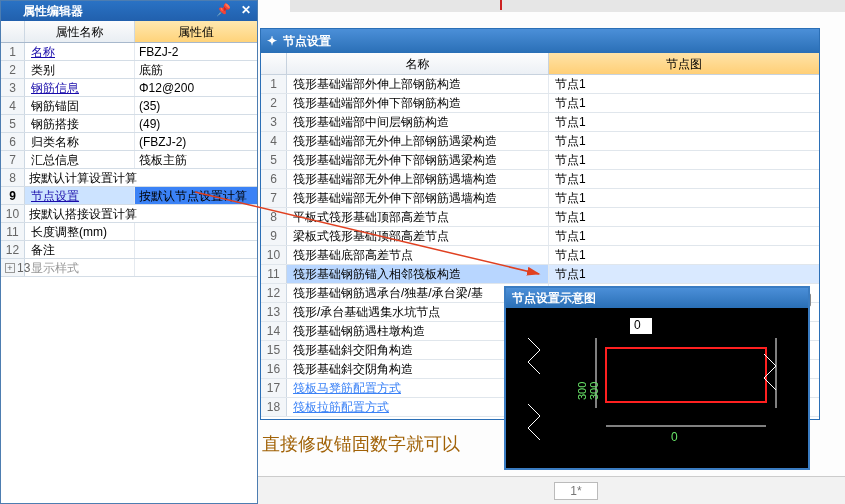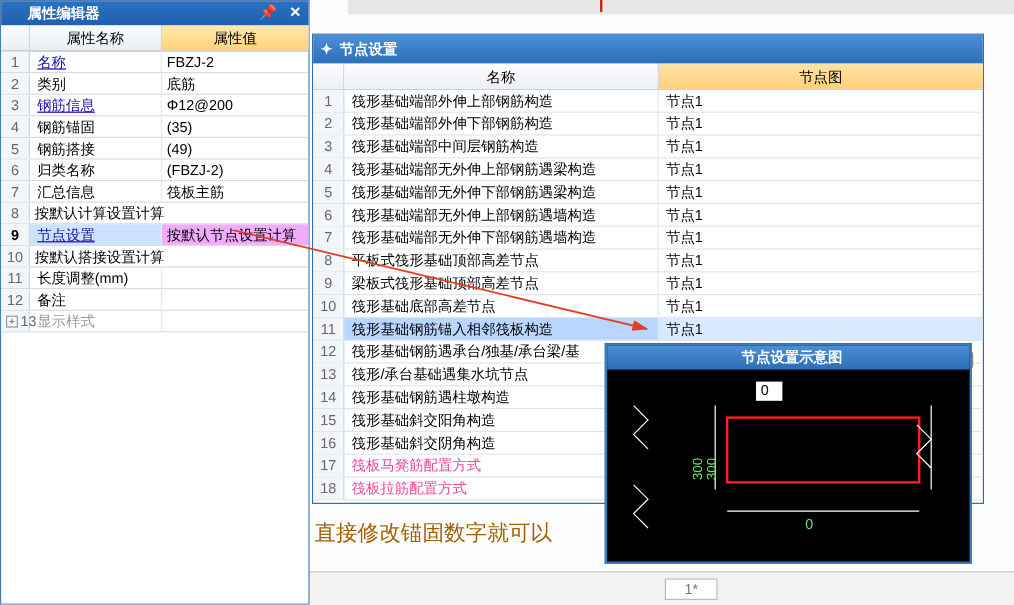--- a/index.html
+++ b/index.html
@@ -20,46 +20,46 @@
   .prop-cols .h0 { width: 24px; border-right: 1px solid #cdd8e3; }
   .prop-cols .h1 { width: 110px; text-align: center; line-height: 22px; border-right: 1px solid #cdd8e3; }
   .prop-cols .h2 { flex: 1; text-align: center; line-height: 22px; background: linear-gradient(#ffe8b0,#ffd37a); }
   .prop-body { }
   .prop-row { display: flex; height: 18px; border-bottom: 1px solid #d4dde6; }
   .prop-row .c0 { width: 24px; text-align: center; color: #666; border-right: 1px solid #cdd8e3; background: #f3f6f9; line-height: 18px; }
   .prop-row .c1 { width: 110px; padding-left: 6px; border-right: 1px solid #e4e9ef; line-height: 18px; overflow: hidden; white-space: nowrap; }
   .prop-row .c2 { flex: 1; padding-left: 4px; line-height: 18px; overflow: hidden; white-space: nowrap; }
   .prop-row .c1.link { color: #1a0dab; text-decoration: underline; cursor: pointer; }
   .prop-row.hl .c1 { background: #cce3ff; }
-  .prop-row.hl .c2 { background: #f0abfc; }
+  .prop-row.hl .c2 { background: #3b82f6; }
   .prop-row.hl .c0 { font-weight: bold; color: #000; }
   .prop-row.style .c0 { position: relative; }
   .prop-row.style .plus { position: absolute; left: 4px; top: 4px; width: 10px; height: 10px; border: 1px solid #999; font-size: 9px; line-height: 8px; text-align: center; cursor: pointer; }
   .prop-row.style .c1 { color: #999; }
 
   
   .node-win { position: absolute; left: 260px; top: 28px; width: 560px; height: 392px; background: #fff; border: 1px solid #2b6fb6; z-index: 3; }
   .node-title { height: 24px; background: linear-gradient(#4b8fd8, #2a6fb6); color: #fff; display: flex; align-items: center; padding-left: 6px; font-weight: bold; }
   .node-title .ticon { margin-right: 6px; }
   .node-cols { display: flex; height: 22px; border-bottom: 1px solid #c7d2de; }
   .node-cols .h0 { width: 26px; background: linear-gradient(#fdfdfd,#ecf0f5); border-right: 1px solid #c7d2de; }
   .node-cols .h1 { width: 262px; text-align: center; line-height: 22px; background: linear-gradient(#fdfdfd,#ecf0f5); border-right: 1px solid #c7d2de; }
   .node-cols .h2 { flex: 1; text-align: center; line-height: 22px; background: linear-gradient(#ffe3a7,#ffcf77); }
   .node-body { height: 344px; overflow: hidden; }
   .node-row { display: flex; height: 19px; border-bottom: 1px solid #e0e6ec; }
   .node-row .c0 { width: 26px; text-align: center; color: #666; background: #f3f6f9; border-right: 1px solid #cdd8e3; line-height: 19px; }
   .node-row .c1 { width: 262px; padding-left: 6px; border-right: 1px solid #e4e9ef; line-height: 19px; overflow: hidden; white-space: nowrap; }
   .node-row .c2 { flex: 1; padding-left: 6px; line-height: 19px; }
   .node-row.sel { background: #d9e9ff; }
   .node-row.sel .c1 { background: #b8d6ff; }
-  .node-row.dim .c1 { color: #ec4899; }
+  .node-row.dim .c1 { color: #3b82f6; text-decoration: underline; }
   .node-expand { position: absolute; right: 8px; top: 264px; width: 18px; height: 14px; border: 1px solid #888; background: #fff; border-radius: 2px; cursor: pointer; text-align: center; line-height: 10px; font-size: 10px; letter-spacing: -1px; }
 
   
-  .diag-win { position: absolute; left: 504px; top: 286px; width: 306px; height: 184px; border: 2px solid #3a7cc2; background: #000; z-index: 5; text-align: center; }
+  .diag-win { position: absolute; left: 504px; top: 286px; width: 306px; height: 184px; border: 2px solid #3a7cc2; background: #000; z-index: 5; }
   .diag-title { height: 20px; background: linear-gradient(#4b8fd8,#2a6fb6); color: #fff; padding-left: 6px; line-height: 20px; font-weight: bold; }
   .diag-canvas { position: relative; width: 100%; height: 160px; }
 
   
   .annot-arrow { position: absolute; left: 195px; top: 186px; z-index: 4; pointer-events: none; }
   .annot-text { position: absolute; left: 262px; top: 432px; color: #a16207; font-size: 18px; z-index: 4; pointer-events: none; }
 </style>
 </head>
 <body>
 

